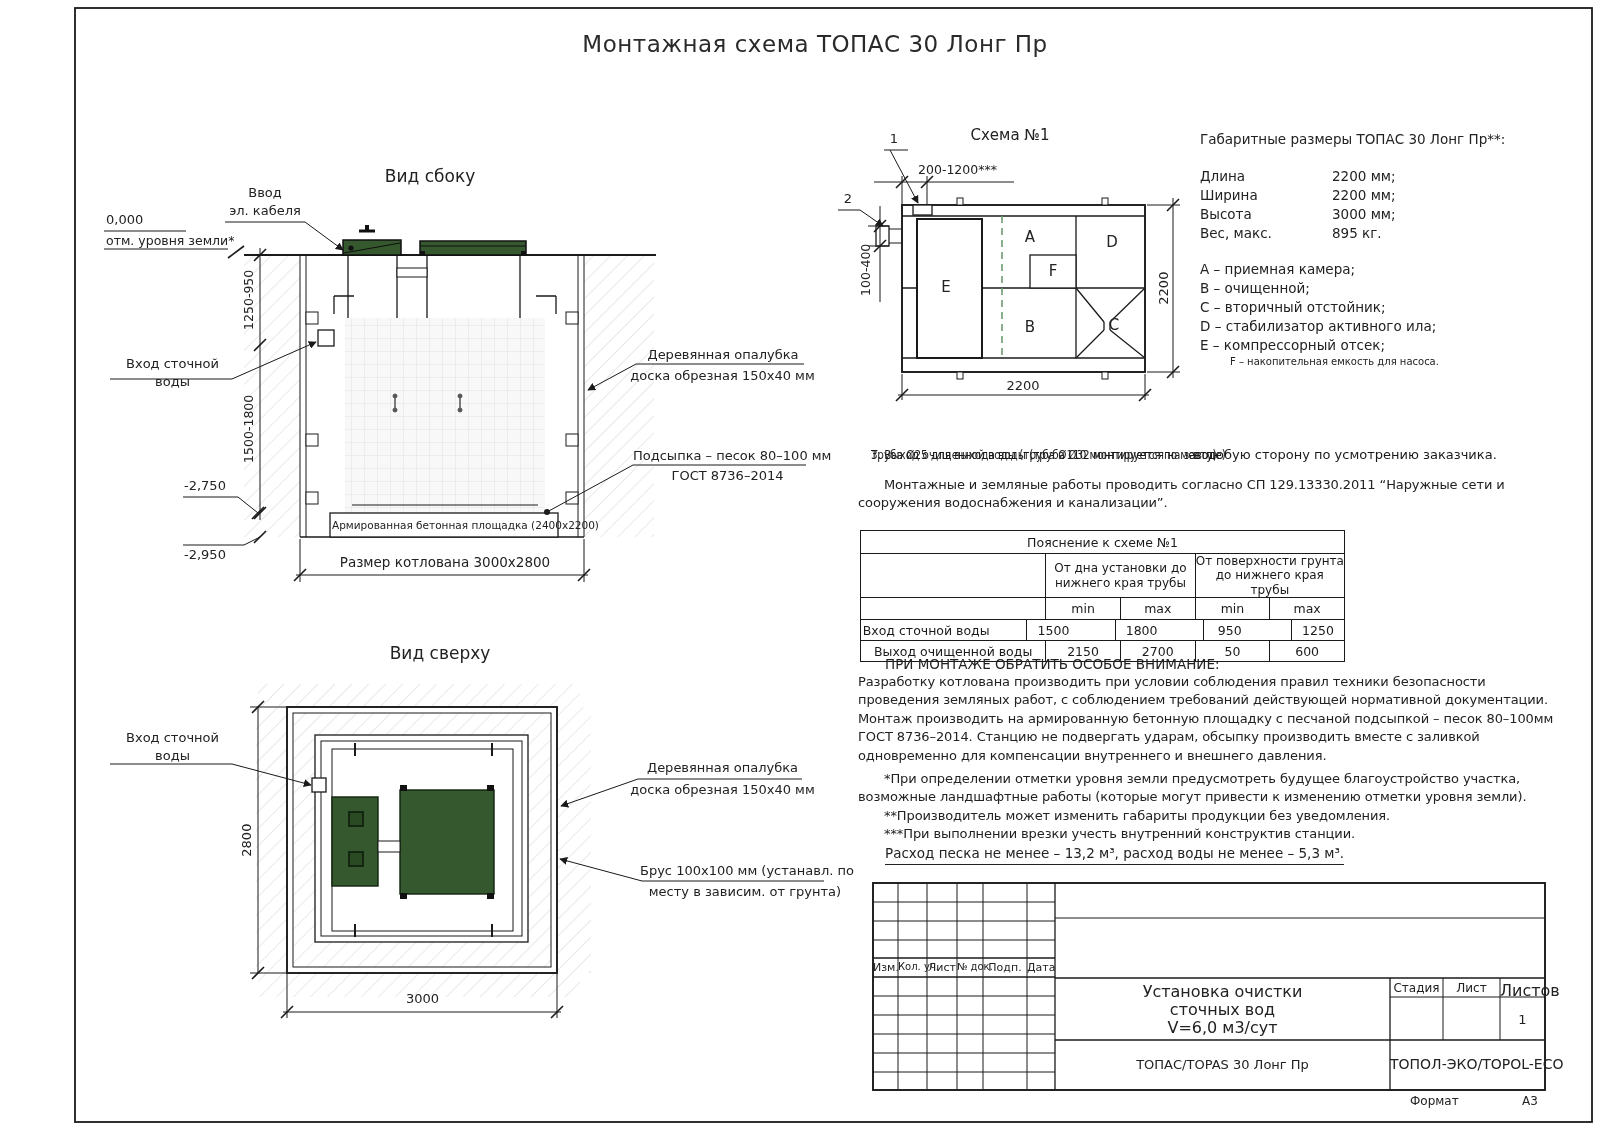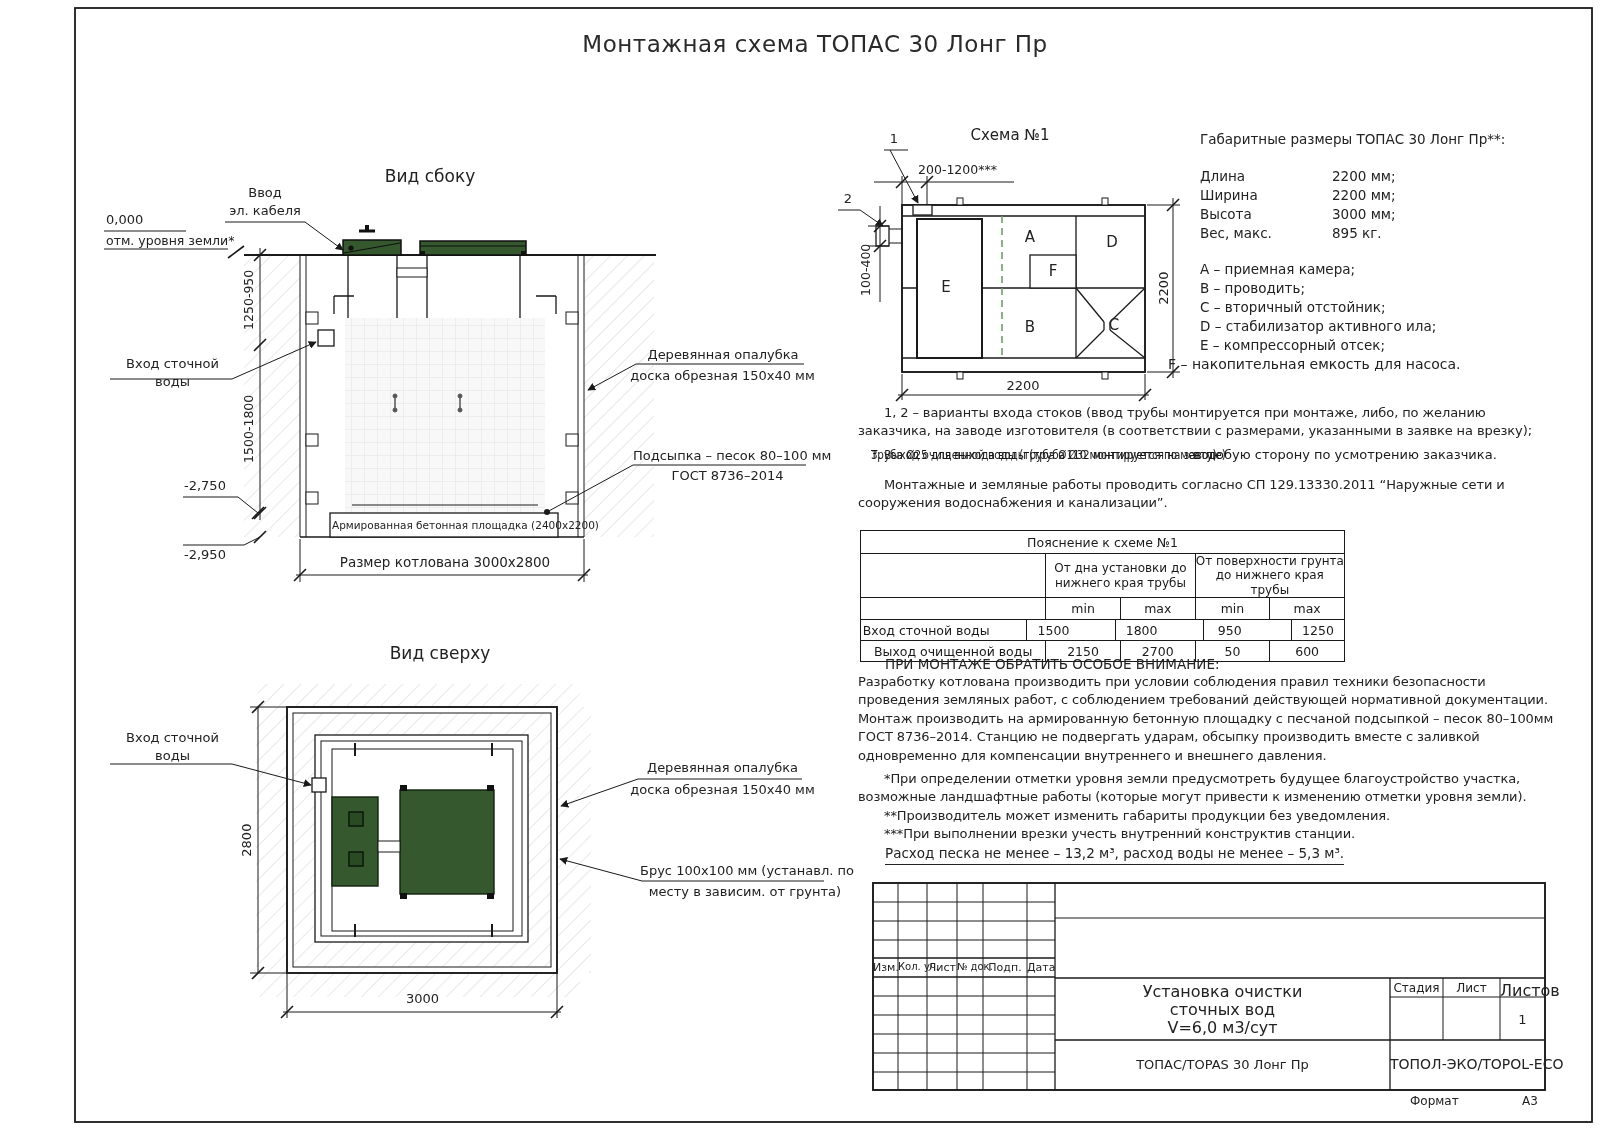--- a/index.html
+++ b/index.html
@@ -312,27 +312,26 @@
 <div class="t" style="left:1200px;top:131px;font-size:13.5px;">Габаритные размеры ТОПАС 30 Лонг Пр**:</div>
 <div class="t" style="left:1200px;top:168px;font-size:13.5px;">Длина</div>
 <div class="t" style="left:1332px;top:168px;font-size:13.5px;">2200 мм;</div>
 <div class="t" style="left:1200px;top:187px;font-size:13.5px;">Ширина</div>
 <div class="t" style="left:1332px;top:187px;font-size:13.5px;">2200 мм;</div>
 <div class="t" style="left:1200px;top:206px;font-size:13.5px;">Высота</div>
 <div class="t" style="left:1332px;top:206px;font-size:13.5px;">3000 мм;</div>
 <div class="t" style="left:1200px;top:225px;font-size:13.5px;">Вес, макс.</div>
 <div class="t" style="left:1332px;top:225px;font-size:13.5px;">895 кг.</div>
 <div class="t" style="left:1200px;top:261px;font-size:13.5px;">A – приемная камера;</div>
-<div class="t" style="left:1200px;top:280px;font-size:13.5px;">B – проводить;</div>
+<div class="t" style="left:1200px;top:280px;font-size:13.5px;">B – очищенной;</div>
 <div class="t" style="left:1200px;top:299px;font-size:13.5px;">C – вторичный отстойник;</div>
 <div class="t" style="left:1200px;top:318px;font-size:13.5px;">D – стабилизатор активного ила;</div>
 <div class="t" style="left:1200px;top:337px;font-size:13.5px;">E – компрессорный отсек;</div>
-<div class="t" style="left:1168px;top:356px;font-size:14px;">F – накопительная емкость для насоса.</div>
-
-<div class="p ind" style="left:858px;top:404px;width:700px;">1, 2 – варианты входа  стоков (ввод трубы монтируется при монтаже, либо, по желанию заказчика, на заводе изготовителя (в соответствии с размерами, указанными в заявке на врезку);</div>
+<div class="t" style="left:1230px;top:356px;font-size:10px;">F – накопительная емкость для насоса.</div>
+
 <div class="ovwrap" style="left:871px;top:447px;">
   <span class="ov">Труба Ø25 для выхода воды (труба Ø32 монтируется на заводе)</span>
   <span class="ov">3. Выход очищенной воды (труба Ø110 монтируется по месту)</span>
   <span class="ovtail">в любую сторону по усмотрению заказчика.</span>
 </div>
 <div class="p ind" style="left:858px;top:476px;width:700px;">Монтажные и земляные работы проводить согласно СП 129.13330.2011 “Наружные сети и сооружения водоснабжения и канализации”.</div>
 
 <div class="tbl" style="left:860px;top:518px;width:485px;">
   <div class="trow" style="height:22px;">
     <div class="cell" style="width:485px;">Пояснение к схеме №1</div>

